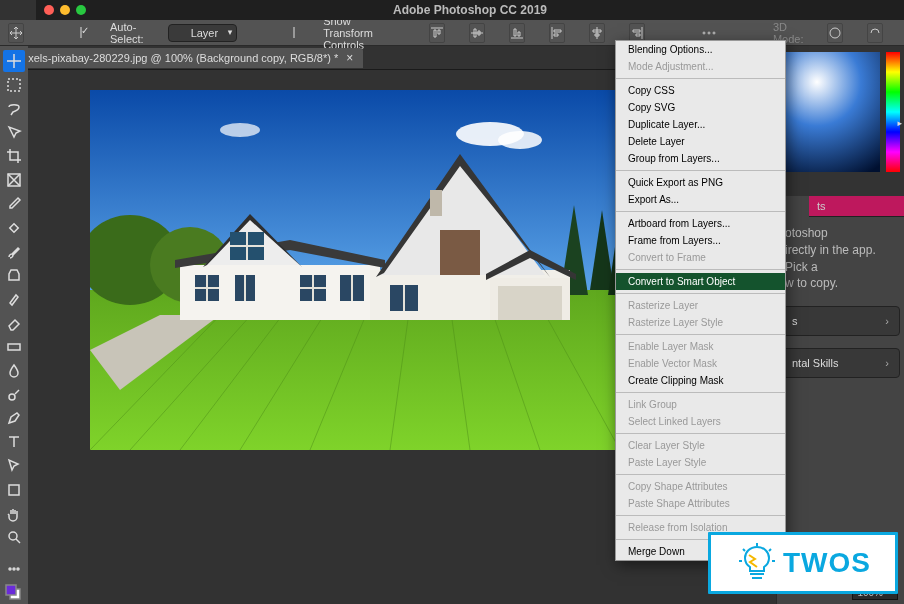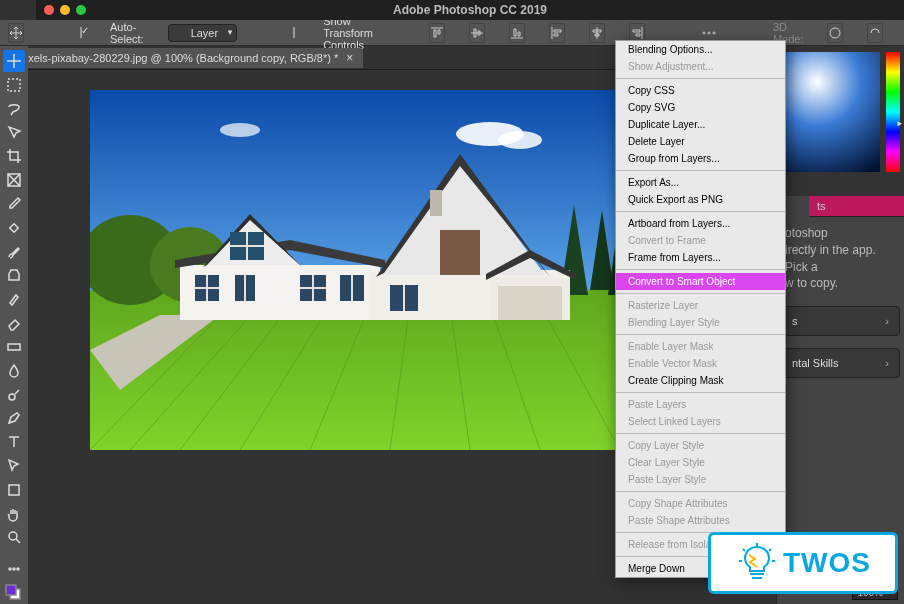--- a/index.html
+++ b/index.html
@@ -33,23 +33,23 @@
 .panel-tab { background:#be185d; padding:4px 8px; border-bottom:1px solid #222; font-size:11px; color:#ccc;margin-left:32px;}
 .panel-body { padding:8px; color:#bbb; font-size:12px; line-height:1.4;}
 .panel-row { background:#383838; border:1px solid #222; border-radius:4px; padding:8px 10px; margin:6px 4px; display:flex; justify-content:space-between; align-items:center; color:#ddd; font-size:11px;}
 .panel-row .chev{color:#aaa;}
 .layer-opts { padding:4px 6px; font-size:10px; color:#bbb; display:flex; flex-wrap:wrap; gap:4px; align-items:center;}
 .miniDrop { background:#2a2a2a; padding:1px 14px 1px 4px; border:1px solid #111; position:relative; font-size:10px;}
 .miniDrop::after{content:"▾"; position:absolute; right:2px; top:0; font-size:8px;}
 .ctx { position:absolute; top:40px; left:615px; width:171px; background:#e9e9e9; color:#000; font-size:10px; border:1px solid #999; box-shadow:2px 4px 14px rgba(0,0,0,.5); z-index:50;}
 .ctx .item { padding:3px 12px; white-space:nowrap;}
 .ctx .item.disabled{color:#999;}
-.ctx .item.highlight{background:#d946ef; color:#fff;}
+.ctx .item.highlight{background:#14532d; color:#fff;}
 .ctx hr{border:none; border-top:1px solid #bbb; margin:3px 0;}
-.logo { position:absolute; right:6px; bottom:10px; width:190px; height:62px; background:#fff; border:3px solid #0aa8e0; border-radius:6px; display:flex; align-items:center; justify-content:center; z-index:60;}
+.logo { position:absolute; right:6px; bottom:10px; width:190px; height:62px; background:#fff; border:3px solid #0aa8e0; border-radius:1px; display:flex; align-items:center; justify-content:center; z-index:60;}
 .logo-bulb { width:44px; height:44px; margin-right:4px;}
 .logo-text { font-family:"Arial Black",sans-serif; font-size:28px; font-weight:900; color:#0aa8e0; letter-spacing:1px;}
 .opt-right { margin-left:auto; display:flex; gap:6px; align-items:center;}
 .dim{color:#8a8a8a;}
 </style>
 </head>
 <body>
 
 <div class="titlebar">
   <div class="traffic-lights">
@@ -394,48 +394,47 @@
       </svg>
     <span class="miniDrop">100%</span>
   </div>
   <div class="layer-opts">
     <span class="miniDrop" style="margin-left:auto">100%</span>
   </div>
 </div>
 
 <div class="ctx" id="ctx">
     <div class="item">Blending Options...</div>
-    <div class="item disabled">Show Adjustment...</div>
+    <div class="item disabled">Mode Adjustment...</div>
     <hr>
     <div class="item">Copy CSS</div>
     <div class="item">Copy SVG</div>
     <div class="item">Duplicate Layer...</div>
     <div class="item">Delete Layer</div>
     <div class="item">Group from Layers...</div>
     <hr>
+    <div class="item">Quick Export as PNG</div>
     <div class="item">Export As...</div>
-    <div class="item">Quick Export as PNG</div>
     <hr>
     <div class="item">Artboard from Layers...</div>
+    <div class="item">Frame from Layers...</div>
     <div class="item disabled">Convert to Frame</div>
-    <div class="item">Frame from Layers...</div>
     <hr>
     <div class="item highlight">Convert to Smart Object</div>
     <hr>
     <div class="item disabled">Rasterize Layer</div>
-    <div class="item disabled">Blending Layer Style</div>
+    <div class="item disabled">Rasterize Layer Style</div>
     <hr>
     <div class="item disabled">Enable Layer Mask</div>
     <div class="item disabled">Enable Vector Mask</div>
     <div class="item">Create Clipping Mask</div>
     <hr>
-    <div class="item disabled">Paste Layers</div>
+    <div class="item disabled">Link Group</div>
     <div class="item disabled">Select Linked Layers</div>
     <hr>
-    <div class="item disabled">Copy Layer Style</div>
     <div class="item disabled">Clear Layer Style</div>
     <div class="item disabled">Paste Layer Style</div>
     <hr>
     <div class="item disabled">Copy Shape Attributes</div>
     <div class="item disabled">Paste Shape Attributes</div>
     <hr>
     <div class="item disabled">Release from Isolation</div>
     <hr>
     <div class="item">Merge Down</div>
   </div>

